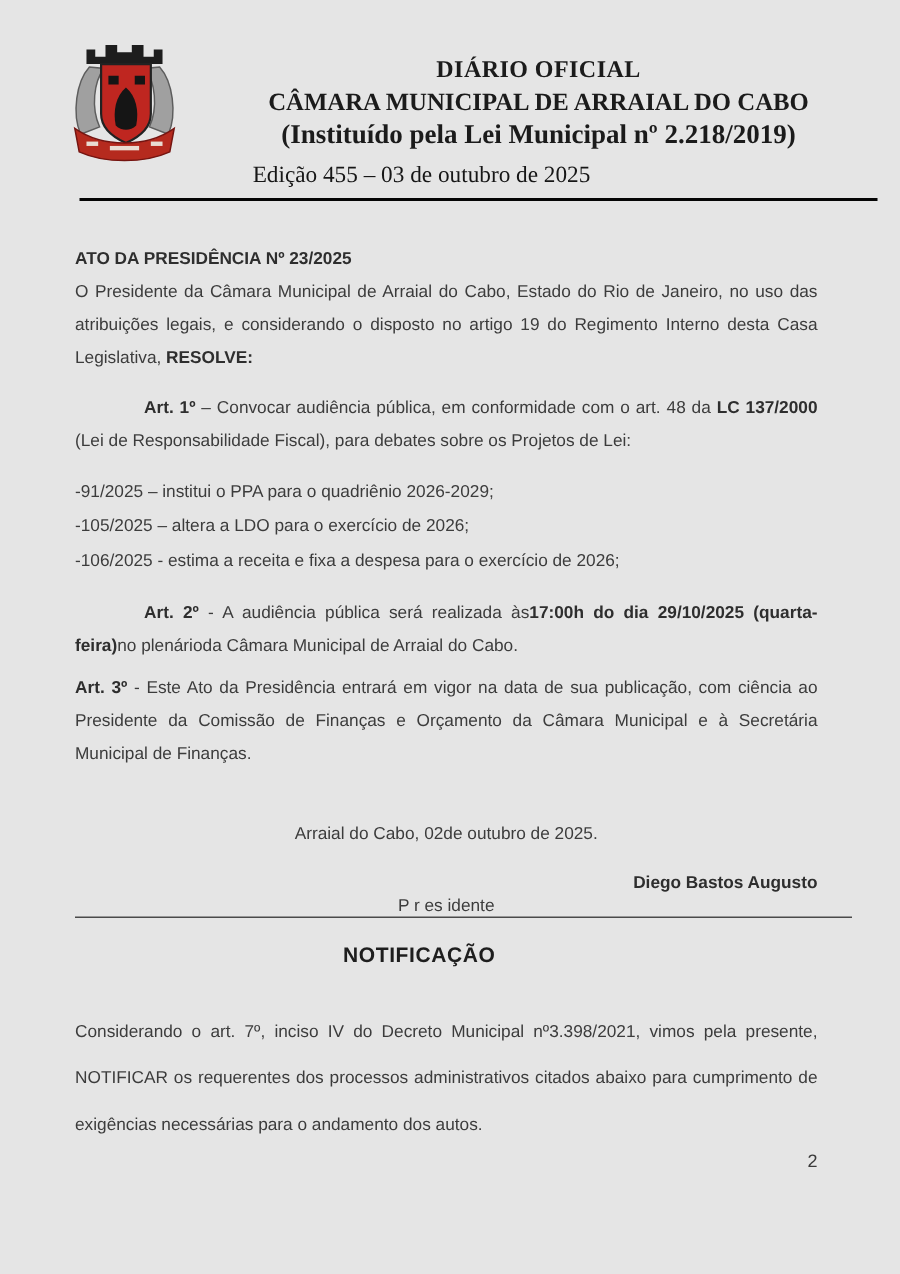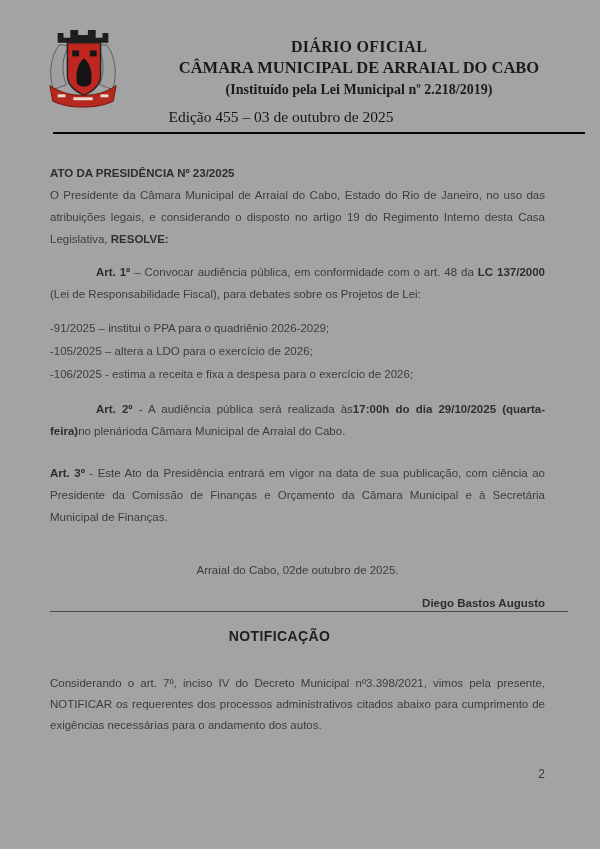--- a/index.html
+++ b/index.html
@@ -1,57 +1,57 @@
 <!DOCTYPE html>
 <html lang="pt"><head>
 <meta charset="utf-8">
 <style>
   * { margin:0; padding:0; box-sizing:border-box; }
   html,body { background:#ffffff; }
   .page {
     position:relative; width:600px; height:849px; margin:0 auto;
-    background:#a3a3a3; overflow:hidden;
+    background:#e5e5e5; overflow:hidden;
     font-family:"Liberation Sans", sans-serif; color:#3b3b3b;padding-left:47px;
   }
   
   .logo { position:absolute; left:44px; top:24px; width:78px; height:92px; }
   .header-text {
     position:absolute; left:128px; top:36px; width:462px; text-align:center;
     font-family:"Liberation Serif", serif; font-weight:bold; color:#1b1b1b;
   }
   .ht1 { font-size:16px;   line-height:21px; letter-spacing:.3px; }
   .ht2 { font-size:16.5px; line-height:22px; }
-  .ht3 { font-size:14px;   line-height:21px; }
+  .ht3 { font-size:18px;   line-height:21px; }
   .edition {
     position:absolute; left:0; top:108px; width:562px; text-align:center;
     font-family:"Liberation Serif", serif; font-weight:normal; font-size:15.5px; color:#161616;
   }
   .rule1 { position:absolute; left:53px; top:132px; width:532px; border-top:2px solid #050505; }
   
   .content {
     position:absolute; left:50px; top:162px; width:495px;
     font-size:11.5px; line-height:22px; text-align:justify; color:#3c3c3c;
   }
   .ato-heading { font-weight:bold; text-align:left; color:#2e2e2e; }
   .p-intro { }
   .p-art1  { margin-top:11px; text-indent:46px; }
   .list    { margin-top:12px; line-height:23px; text-align:left; list-style:none; }
   .p-art2  { margin-top:12px; text-indent:46px; }
-  .p-art3  { margin-top:20px; }
+  .p-art3  { margin-top:6px; }
   .date-line { margin-top:31px; text-align:center; }
   .sig-name  { margin-top:14px; line-height:16px; text-align:right; font-weight:bold; color:#2e2e2e; }
   .sig-role  { line-height:15px; text-align:center; }
   b, .run-b { font-weight:bold; color:#2e2e2e; }
   .rule2 { position:absolute; left:50px; top:611px; width:518px; border-top:1.5px solid #4a4a4a; }
   .notification { position:absolute; left:50px; top:628px; width:495px; }
   .notif-heading {
     text-align:center; font-weight:bold; font-size:14px; letter-spacing:.4px;
     color:#1e1e1e; transform:translateX(-18px);
   }
-  .notif-body { margin-top:29px; text-align:justify; font-size:11.5px; line-height:21px; color:#3c3c3c; }
+  .notif-body { margin-top:29px; text-align:justify; font-size:11.5px; line-height:31px; color:#3c3c3c; }
   .page-number { position:absolute; right:55px; top:767px; font-size:12px; color:#3a3a3a; }
 </style>
 </head>
 <body>
 
 <div class="page">
 
   <div class="logo">
     <svg width="78" height="92" viewBox="0 0 80 92">
 
@@ -88,20 +88,21 @@
     <p class="p-art1"><span class="run-b">Art. 1º</span><span> – Convocar audiência pública, em conformidade com o art. 48 da </span><span class="run-b">LC 137/2000</span><span> (Lei de Responsabilidade Fiscal), para debates sobre os Projetos de Lei:</span></p>
     <ul class="list">
       <li>-91/2025 – institui o PPA para o quadriênio 2026-2029;</li>
       <li>-105/2025 – altera a LDO para o exercício de 2026;</li>
       <li>-106/2025 - estima a receita e fixa a despesa para o exercício de 2026;</li>
     </ul>
     <p class="p-art2"><span class="run-b">Art. 2º</span><span> - A audiência pública será realizada às</span><span class="run-b">17:00h do dia 29/10/2025 (quarta-feira)</span><span>no plenárioda Câmara Municipal de Arraial do Cabo.</span></p>
     <p class="p-art3"><span class="run-b">Art. 3º</span><span> - Este Ato da Presidência entrará em vigor na data de sua publicação, com ciência ao Presidente da Comissão de Finanças e Orçamento da Câmara Municipal e à Secretária Municipal de Finanças.</span></p>
     <p class="date-line">Arraial do Cabo, 02de outubro de 2025.</p>
     <p class="sig-name">Diego Bastos Augusto</p>
+    <p class="sig-role">P r es idente</p>
   </div>
 
   <div class="rule2"></div>
 
   <div class="notification">
     <div class="notif-heading">NOTIFICAÇÃO</div>
     <p class="notif-body">Considerando o art. 7º, inciso IV do Decreto Municipal nº3.398/2021, vimos pela presente, NOTIFICAR os requerentes dos processos administrativos citados abaixo para cumprimento de exigências necessárias para o andamento dos autos.</p>
   </div>
 
   <div class="page-number">2</div>

